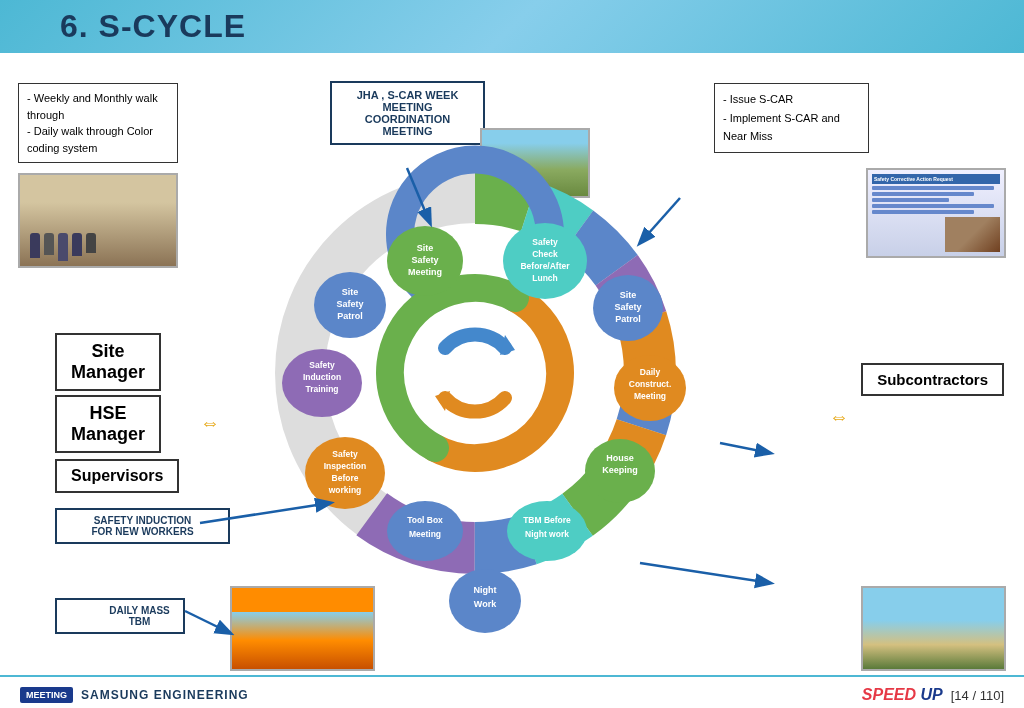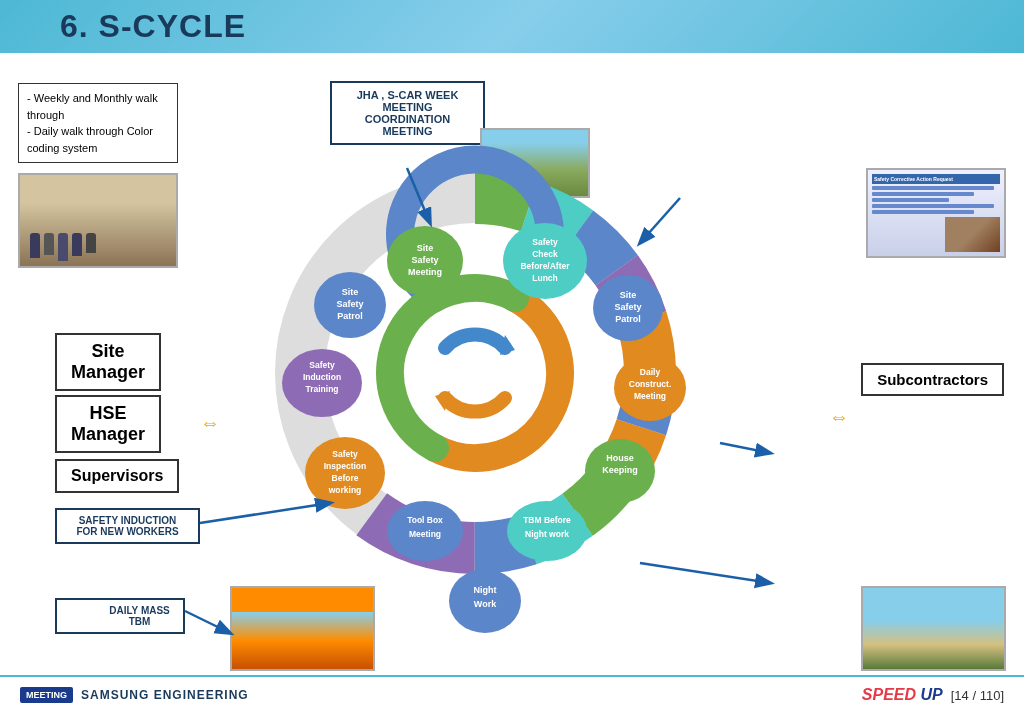--- a/index.html
+++ b/index.html
@@ -99,21 +99,21 @@
     
     .safety-induction-box {
       position: absolute;
       border: 2px solid #1a3a5c;
       background: #fff;
       font-size: 10px;
       font-weight: bold;
       padding: 5px 8px;
       text-align: center;
       color: #1a3a5c;
-      width: 145px;
+      width: 175px;
     }
 
     
     .daily-mass-box {
       position: absolute;
       border: 2px solid #1a3a5c;
       background: #fff;
       font-size: 10px;
       font-weight: bold;
       padding: 5px 8px;
@@ -381,20 +381,23 @@
     <div class="crowd-figures"></div>
   </div>
 
   <div class="jha-box">
     <span>JHA , S-CAR WEEK<br>MEETING<br>COORDINATION<br>MEETING</span>
   </div>
 
   <div class="photo-top-center" style="background: linear-gradient(180deg, #87ceeb 20%, #8aaa60 60%, #6a8a40 100%);">
   </div>
 
+  <div class="top-right-box">
+    <span>- Issue S-CAR<br>- Implement S-CAR and Near Miss</span>
+  </div>
 
   <div class="photo-top-right">
     <div class="scar-form">
       <div style="background:#3366aa; color:#fff; font-size:5px; padding:2px; margin-bottom:2px; font-weight:bold;">Safety Corrective Action Request</div>
       <div class="scar-line long"></div>
       <div class="scar-line medium"></div>
       <div class="scar-line short"></div>
       <div class="scar-line long"></div>
       <div class="scar-line medium"></div>
       <div class="scar-img-placeholder"></div>

